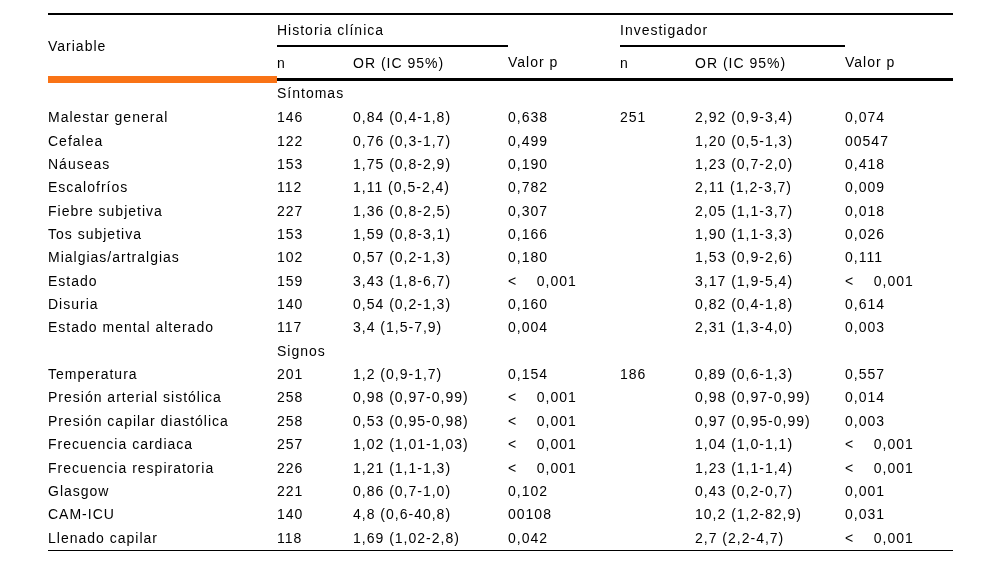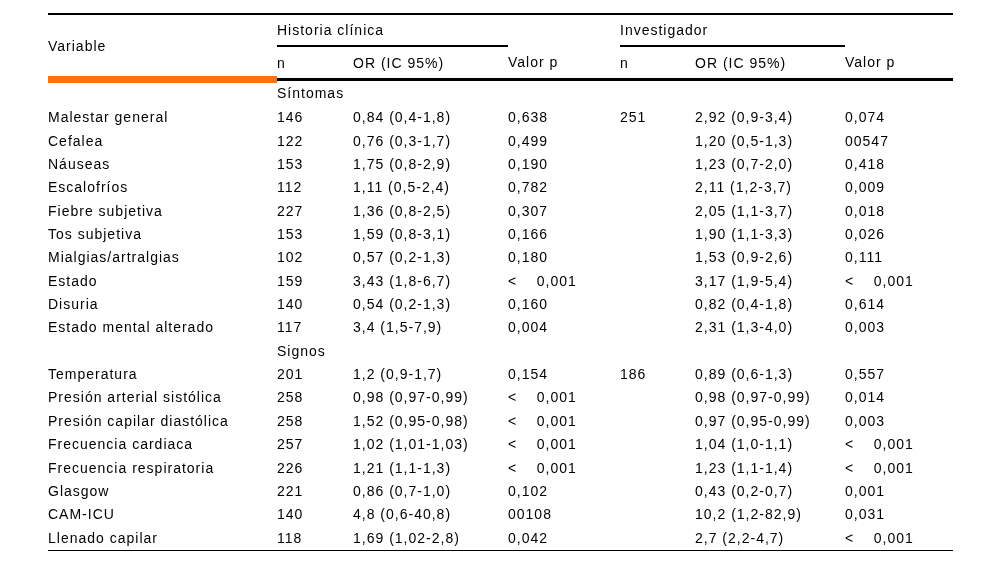--- a/index.html
+++ b/index.html
@@ -224,21 +224,21 @@
     <td>0,98 (0,97-0,99)</td>
     <td>&lt;&nbsp;&nbsp;&nbsp;&nbsp;0,001</td>
     <td></td>
     <td>0,98 (0,97-0,99)</td>
     <td>0,014</td>
   </tr>
 
   <tr class="data-row">
     <td class="var-cell">Presión capilar diastólica</td>
     <td>258</td>
-    <td>1,52 (0,95-0,98)</td>
+    <td>0,53 (0,95-0,98)</td>
     <td>&lt;&nbsp;&nbsp;&nbsp;&nbsp;0,001</td>
     <td></td>
     <td>0,97 (0,95-0,99)</td>
     <td>0,003</td>
   </tr>
 
   <tr class="data-row">
     <td class="var-cell">Frecuencia cardiaca</td>
     <td>257</td>
     <td>1,02 (1,01-1,03)</td>

